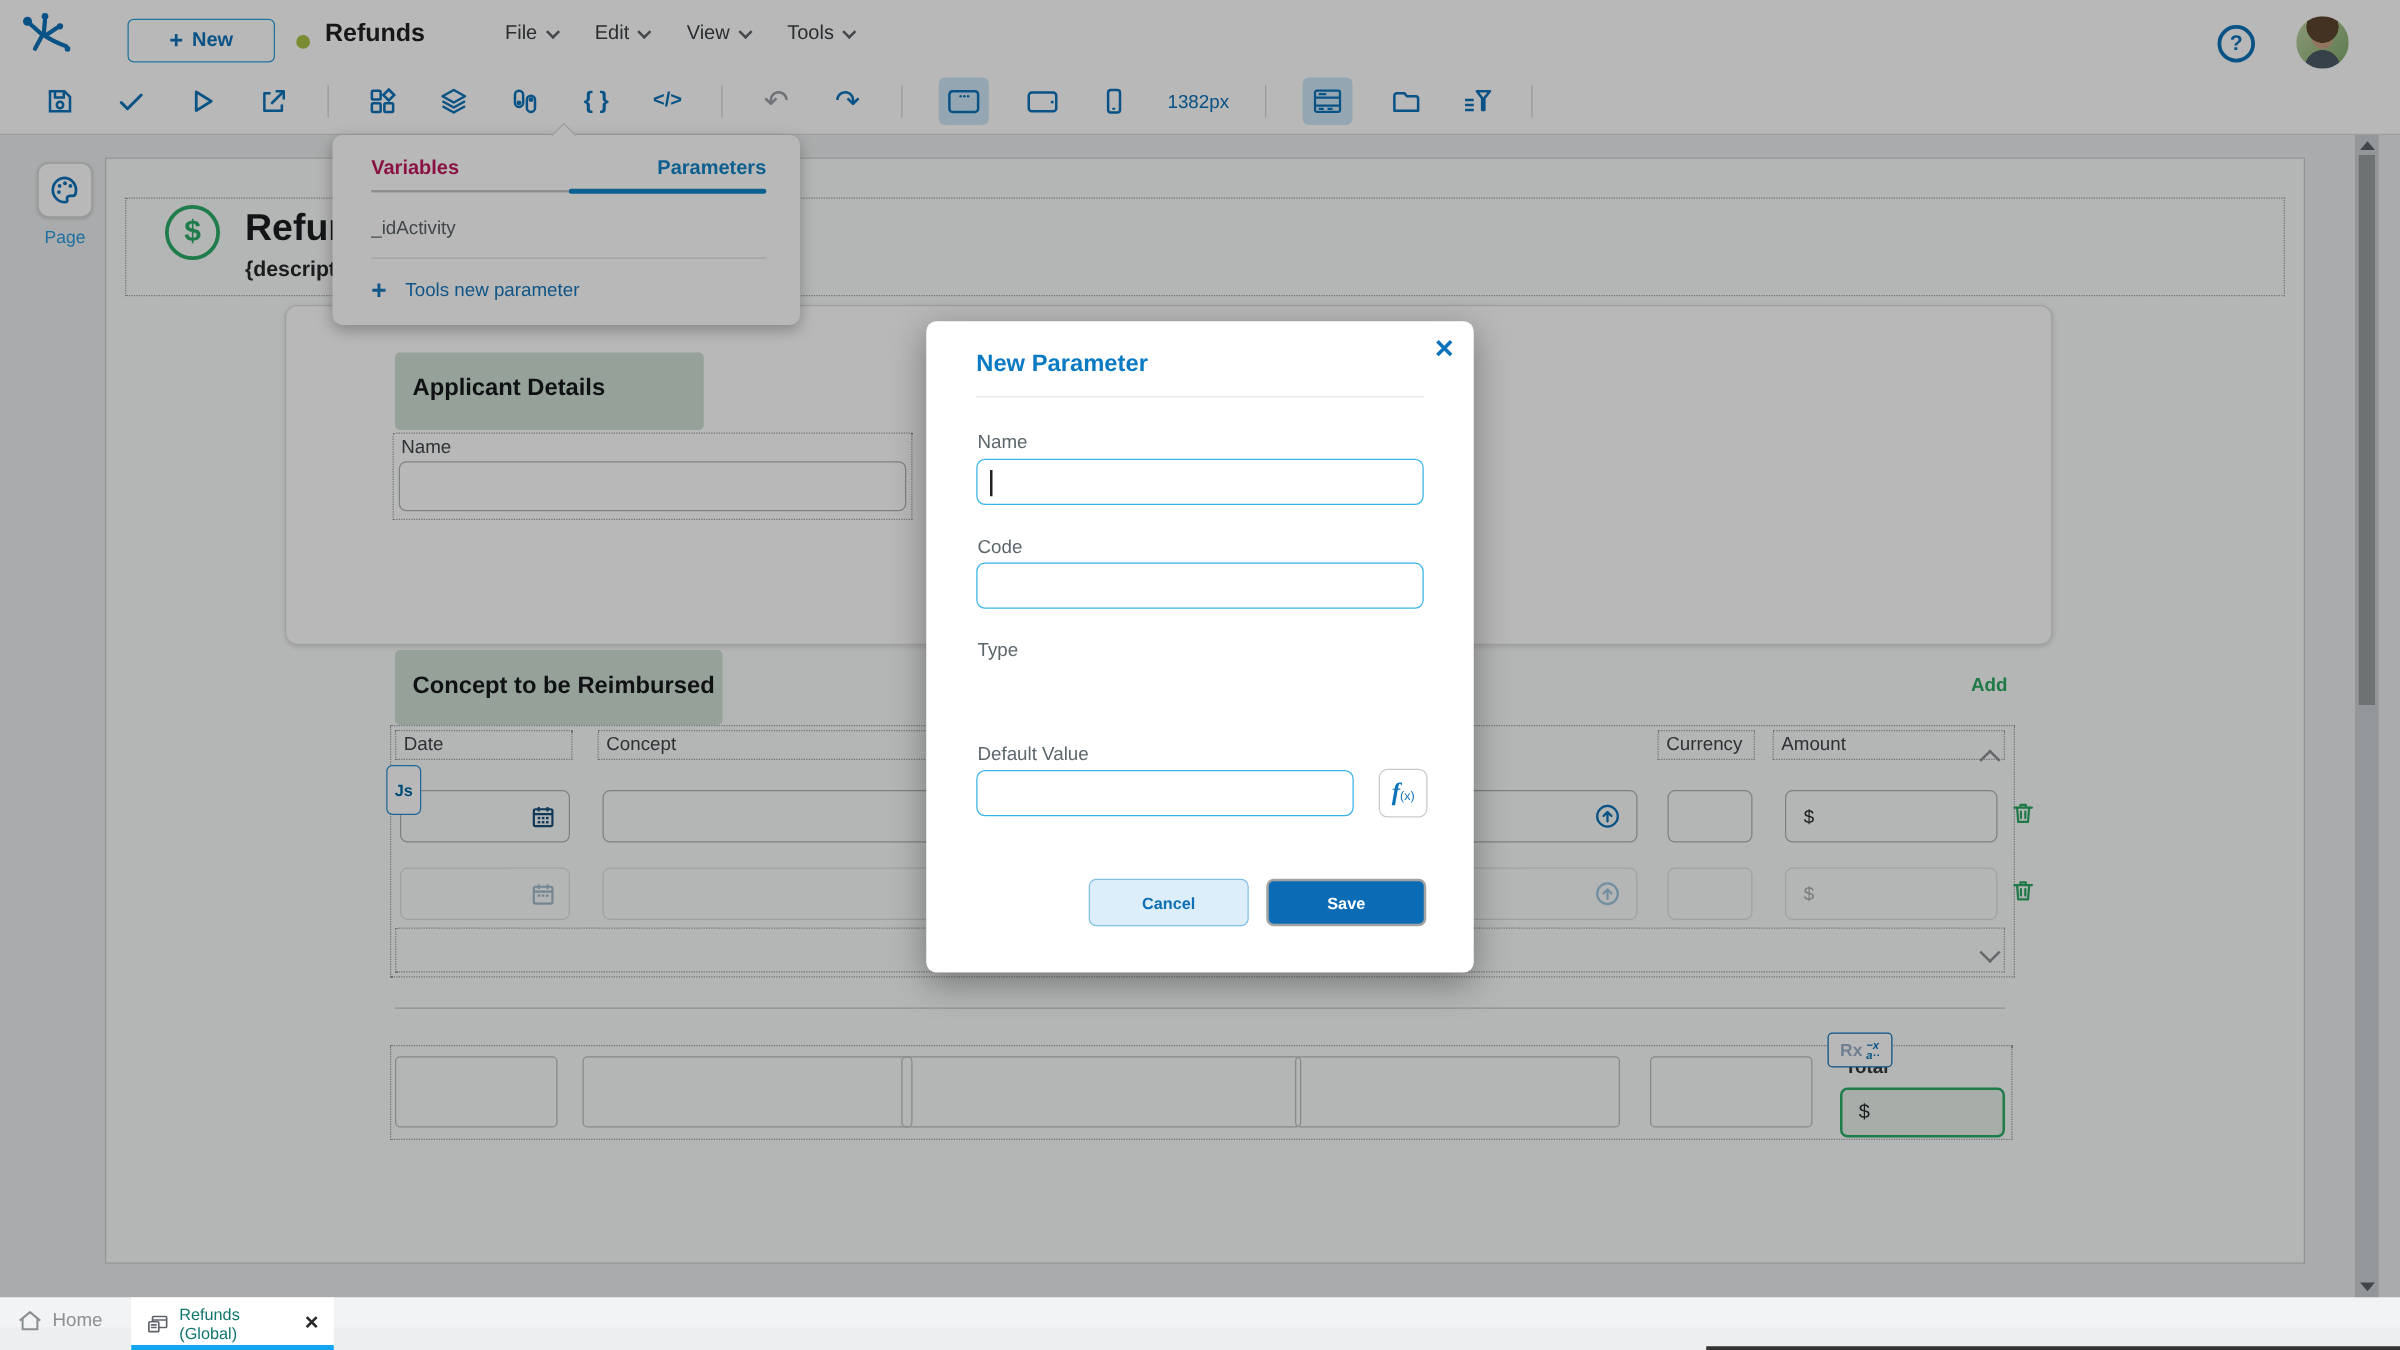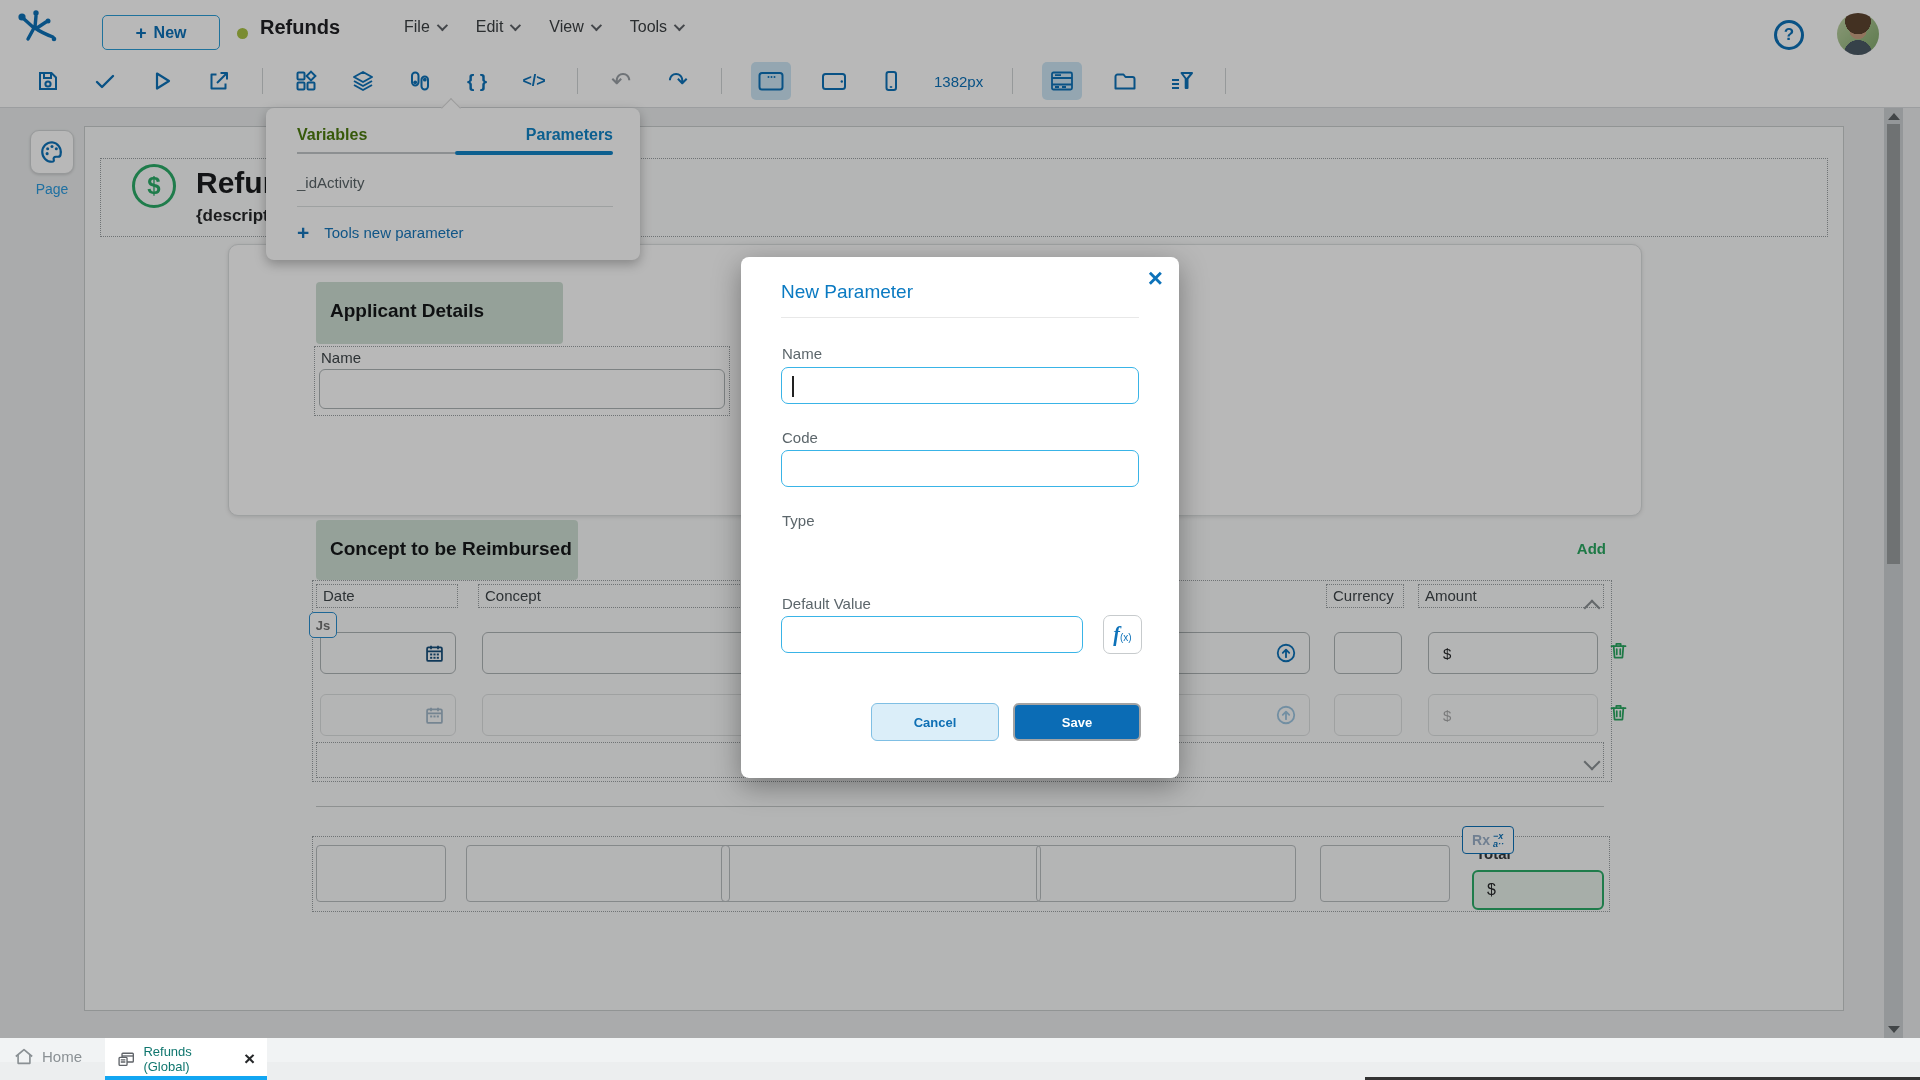--- a/index.html
+++ b/index.html
@@ -61,43 +61,43 @@
   .hl-applicant { left:316px; top:282px; width:247px; height:62px; }
   .sec-title { font-size:19px; font-weight:bold; color:#16181a; z-index:3; }
   .fld-group { z-index:2; }
   .fld-label { font-size:15px; color:#3f464a; }
   .fld-input { border:1.3px solid #aeb4b6; border-radius:6px; background:transparent; }
 
   .hl-expenses { left:316px; top:520px; width:262px; height:60px; }
   .add-link { left:1548px; top:540px; width:58px; text-align:right; font-size:15px; font-weight:bold; color:#2aa862; cursor:pointer; z-index:2; }
   .tbl-outer { left:312px; top:580px; width:1300px; height:202px; z-index:2; }
   .hcell { top:584px; height:24px; border:1px dotted #9aa0a3; font-size:15px; color:#3f464a; padding:2px 0 0 6px; z-index:3; }
-  .js-badge { left:309px; top:612px; width:28px; height:26px; background:#fff; border:1.5px solid #2a8fd0; border-radius:5px;
-              color:#737373; font-size:13px; font-weight:bold; display:flex; align-items:center; justify-content:center; z-index:4; }
+  .js-badge { left:309px; top:612px; width:28px; height:40px; background:#fff; border:1.5px solid #2a8fd0; border-radius:5px;
+              color:#0369a1; font-size:13px; font-weight:bold; display:flex; align-items:center; justify-content:center; z-index:4; }
   .rowfld { border:1.3px solid #aeb4b6; border-radius:6px; background:transparent; z-index:3; display:flex; align-items:center; }
   .ghost { opacity:.38; }
   .trash { z-index:3; cursor:pointer; }
   .scroll-chev { width:12px; height:12px; border-right:2px solid #8b9094; border-bottom:2px solid #8b9094; z-index:3; }
   .divider-line { left:316px; top:806px; width:1288px; height:1px; background:#c5c9ca; z-index:2; }
   .sum-outer { left:312px; top:836px; width:1298px; height:76px; z-index:2; }
   .sum-cell { top:845px; height:57px; border:1px solid #b9bec0; border-radius:4px; z-index:3; }
   .total-lbl { left:1476px; top:845px; font-size:15px; font-weight:bold; color:#33383b; z-index:3; }
   .rx-badge { left:1462px; top:826px; width:52px; height:28px; background:#fff; border:1.5px solid #0d72b9; border-radius:4px;
               display:flex; align-items:center; justify-content:center; gap:3px; z-index:4; }
   .rx-txt { color:#9bb0c9; font-size:14px; font-weight:bold; }
   .rx-ico { display:flex; flex-direction:column; line-height:8px; font-size:9px; font-weight:bold; color:#0d72b9; }
   .total-field { left:1472px; top:870px; width:132px; height:40px; border:2px solid #2bac68; border-radius:6px;
                  background:#e8f1ea; display:flex; align-items:center; padding-left:13px; font-size:16px; color:#26282a; z-index:3; }
 
   
   .panel { left:266px; top:108px; width:374px; height:152px; background:#fff; border-radius:8px;
            box-shadow:0 4px 12px rgba(0,0,0,.28); z-index:5; }
   .panel-caret { left:444px; top:101px; width:14px; height:14px; background:#fff; transform:rotate(45deg);
                  border-left:1px solid #d8d8d8; border-top:1px solid #d8d8d8; z-index:6; }
-  .panel-tab-var { left:31px; top:18px; font-size:16px; font-weight:bold; color:#4d7c0f; cursor:pointer; }
+  .panel-tab-var { left:31px; top:18px; font-size:16px; font-weight:bold; color:#be185d; cursor:pointer; }
   .panel-tab-par { left:230px; top:18px; width:117px; text-align:right; font-size:16px; font-weight:bold; color:#1184c7; cursor:pointer; }
   .panel-underline-gray { left:31px; top:44px; width:158px; height:2px; background:#c3c7c9; }
   .panel-underline-blue { left:189px; top:43px; width:158px; height:4px; background:#1184c7; border-radius:2px; }
   .panel-item { left:31px; top:66px; font-size:15px; color:#5a6468; cursor:pointer; }
   .panel-div { left:31px; top:98px; width:316px; height:1px; background:#dcdfe0; }
   .panel-create { left:31px; top:114px; display:flex; align-items:center; gap:15px; cursor:pointer; }
   .panel-create .pc-plus { color:#1777bb; font-size:21px; font-weight:bold; line-height:1; }
   .panel-create .pc-txt { color:#1777bb; font-size:15px; }
 
   
@@ -105,21 +105,21 @@
   .vthumb { left:3px; top:16px; width:13px; height:440px; background:#9a9ea0; }
   .varrow { left:4px; width:0; height:0; border-left:6px solid transparent; border-right:6px solid transparent; }
   .varrow.up { top:5px; border-bottom:7px solid #5c6164; }
   .varrow.down { top:918px; border-top:7px solid #5c6164; }
 
   
   .overlay { left:0; top:0; width:1920px; height:1038px; background:rgba(0,0,0,.28); z-index:10; }
   .modal { left:741px; top:257px; width:438px; height:521px; background:#fff; border-radius:8px;
            box-shadow:0 8px 28px rgba(0,0,0,.35); z-index:20; }
   .m-close { right:16px; top:6px; font-size:26px; font-weight:bold; color:#0d72b9; cursor:pointer; line-height:1.2; }
-  .m-title { left:40px; top:24px; font-size:19px; font-weight:normal; color:#0a7ac2; }
+  .m-title { left:40px; top:24px; font-size:19px; font-weight:bold; color:#0a7ac2; }
   .m-div { left:40px; top:60px; width:358px; height:1px; background:#e8e8e8; }
   .m-label { font-size:15px; color:#5c666b; }
   .m-input { border:1.6px solid #39b4e7; border-radius:7px; background:#fff; }
   .m-cursor { left:10px; top:8px; width:1.5px; height:21px; background:#222; }
   .m-select { border:1.6px solid #39b4e7; border-radius:7px; background:#fff; display:flex; align-items:center;
               justify-content:space-between; padding:0 15px; cursor:pointer; }
   .m-select .val { font-size:15px; color:#26282a; }
   .m-select .chev { border-color:#0d72b9; width:9px; height:9px; transform:rotate(45deg) translateY(-3px); }
   .fx-btn { left:362px; top:358px; width:39px; height:39px; border:1px solid #c7cbcd; border-radius:7px; background:#fff;
             display:flex; align-items:center; justify-content:center; cursor:pointer; color:#0d72b9; }

